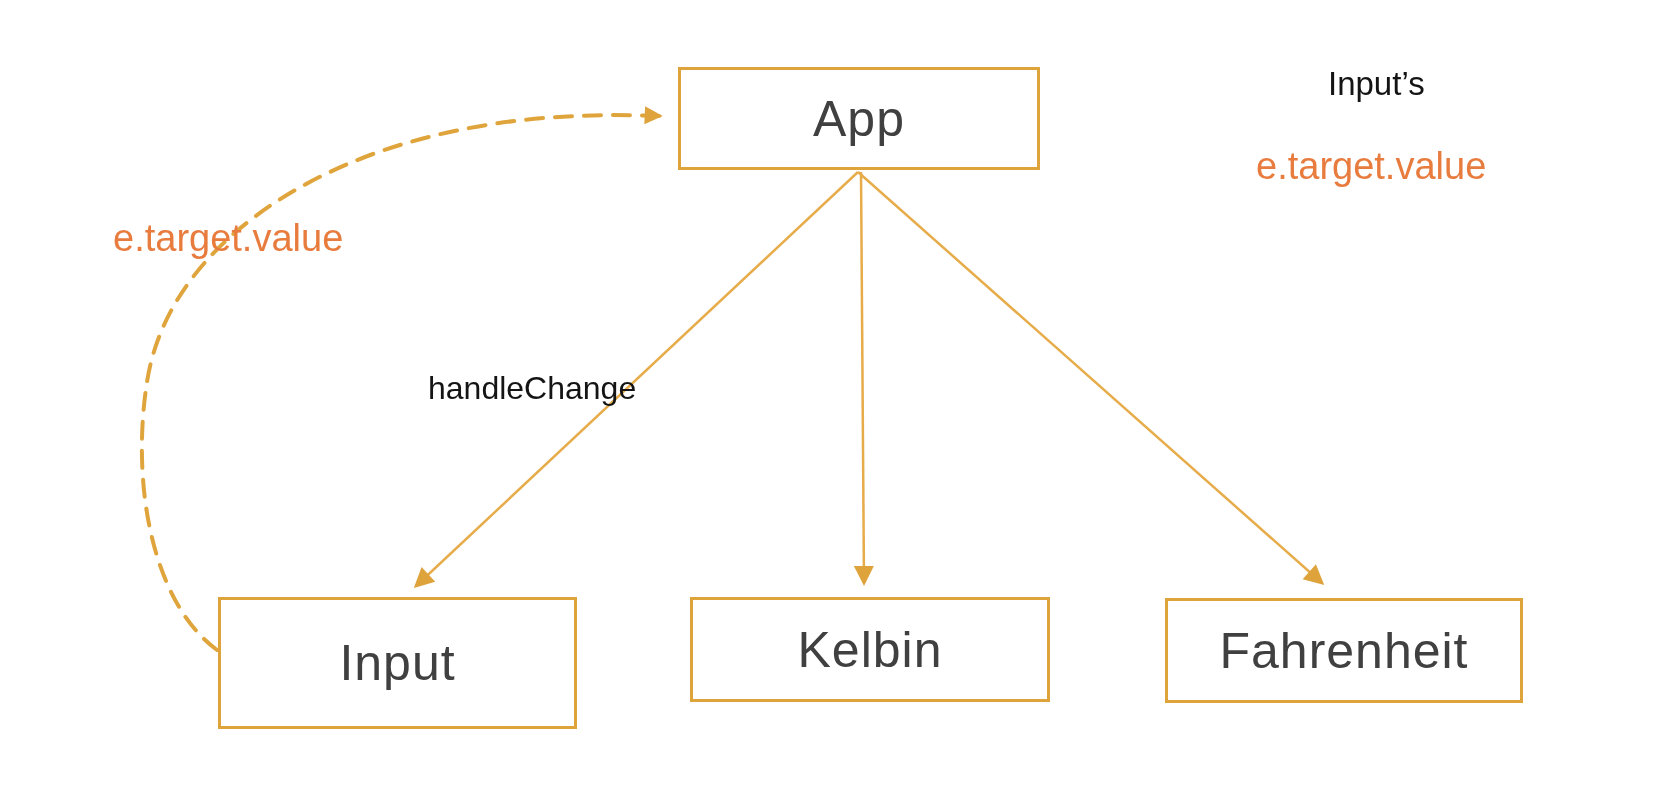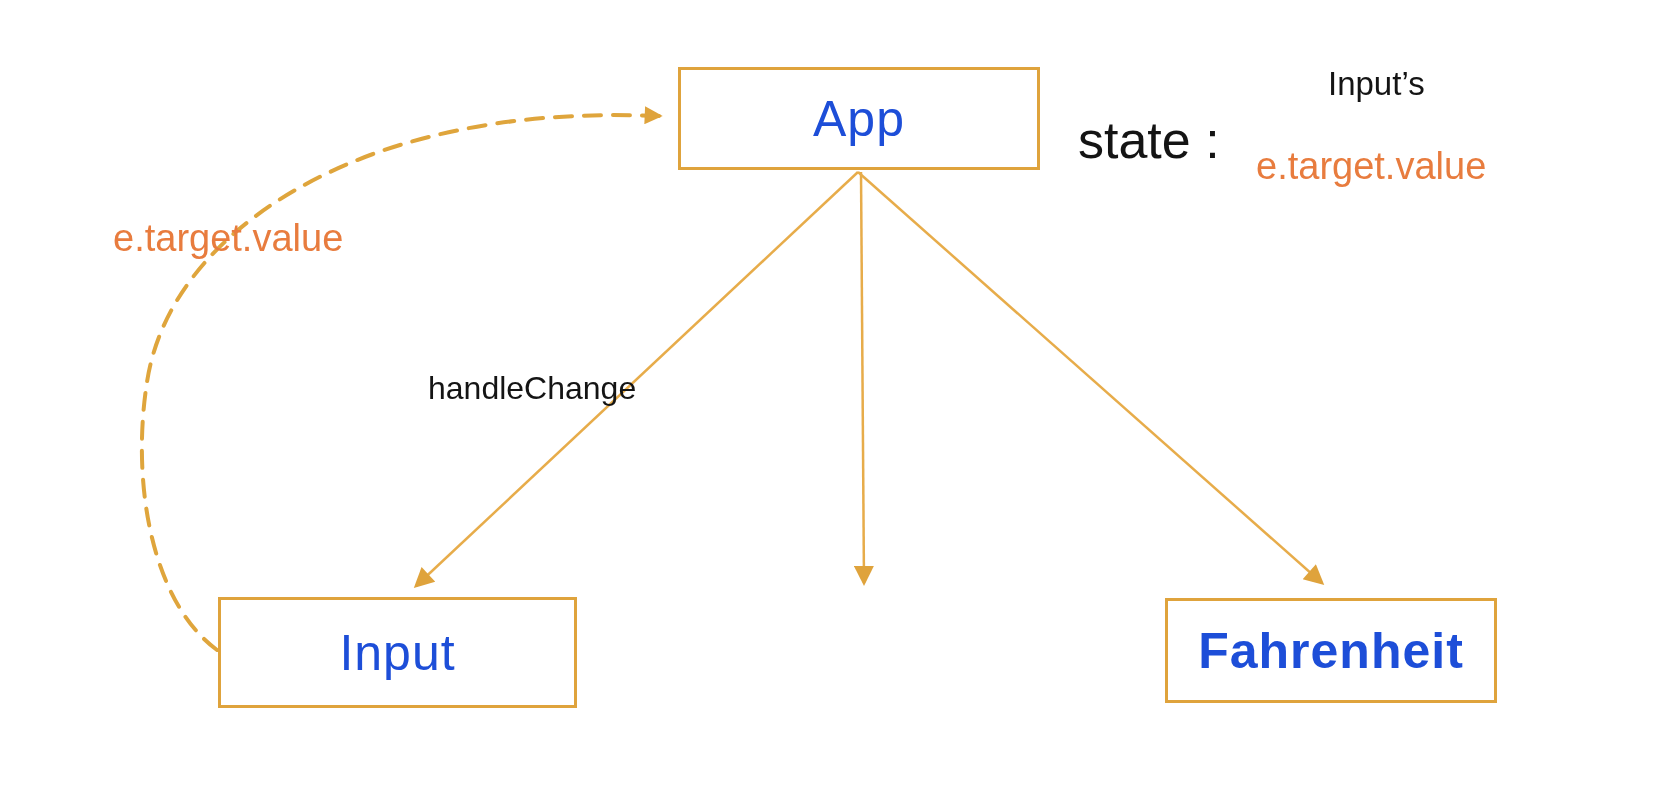--- a/index.html
+++ b/index.html
@@ -23,29 +23,29 @@
     height: 806px;
     pointer-events: none;
   }
   .node-box {
     position: absolute;
     border: 3.5px solid #dfa33c;
     background: #ffffff;
     display: flex;
     align-items: center;
     justify-content: center;
-    color: #1d4ed8;
+    color: #404040;
     font-size: 50px;
     letter-spacing: 1px;
     box-sizing: border-box;
   }
   .node-app        { left: 678px;  top: 67px;  width: 362px; height: 103px; }
-  .node-input      { left: 218px;  top: 597px; width: 359px; height: 111px; }
+  .node-input      { left: 218px;  top: 597px; width: 359px; height: 132px; }
   .node-kelbin     { left: 690px;  top: 597px; width: 360px; height: 105px; }
-  .node-fahrenheit { left: 1165px; top: 598px; width: 332px; height: 105px; font-weight: bold; }
+  .node-fahrenheit { left: 1165px; top: 598px; width: 358px; height: 105px; }
 
   .lbl {
     position: absolute;
     white-space: nowrap;
     color: #141414;
     line-height: 1.1;
   }
   .lbl-state        { left: 1078px; top: 112px; font-size: 52px; }
   .lbl-inputs       { left: 1328px; top: 66px;  font-size: 33px; }
   .lbl-state-value  { left: 1256px; top: 146px; font-size: 38px; color: #e87c3e; }
@@ -78,26 +78,28 @@
   </svg>
 
   <div class="node-box node-app">
     <span>App</span>
   </div>
 
   <div class="node-box node-input">
     <span>Input</span>
   </div>
 
+  <div class="node-box node-kelbin">
+    <span>Kelbin</span>
+  </div>
 
   <div class="node-box node-fahrenheit">
     <span>Fahrenheit</span>
   </div>
 
-  <div class="lbl lbl-state">state :</div>
 
   <div class="lbl lbl-inputs">Input’s</div>
 
   <div class="lbl lbl-state-value">e.target.value</div>
 
   <div class="lbl lbl-feedback-val">e.target.value</div>
 
 
   <div class="lbl lbl-edge">handleChange</div>
 

